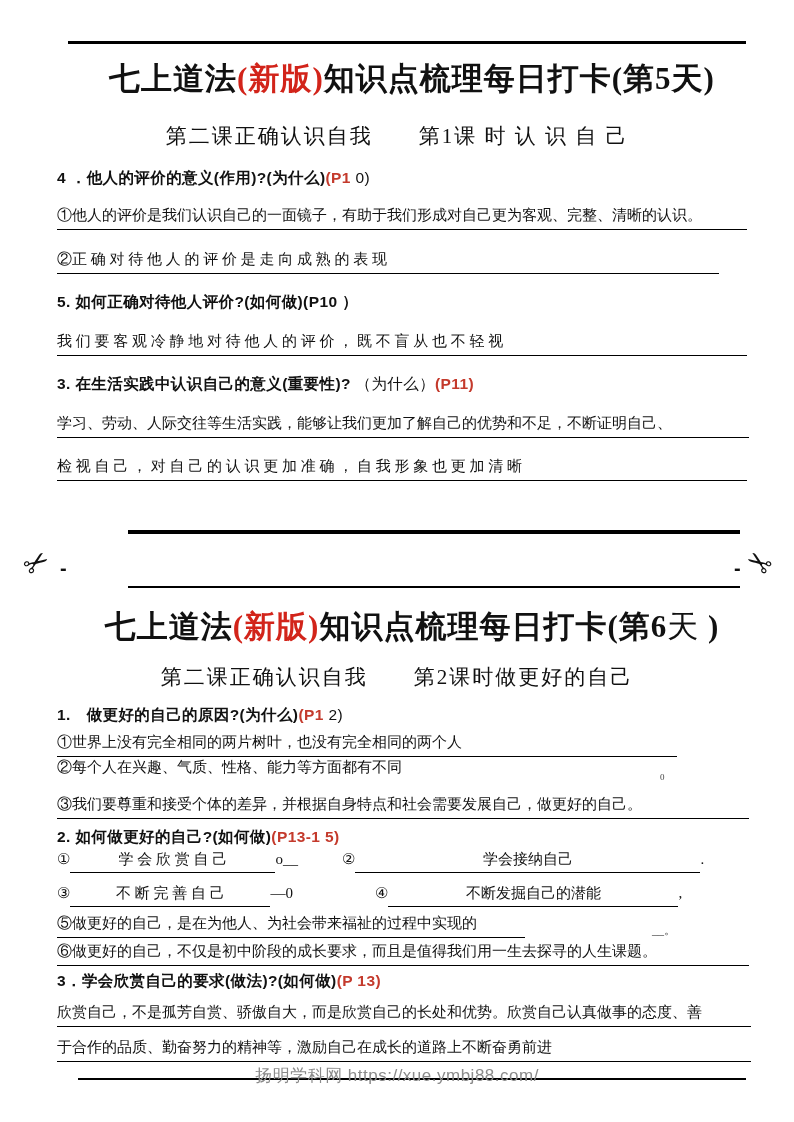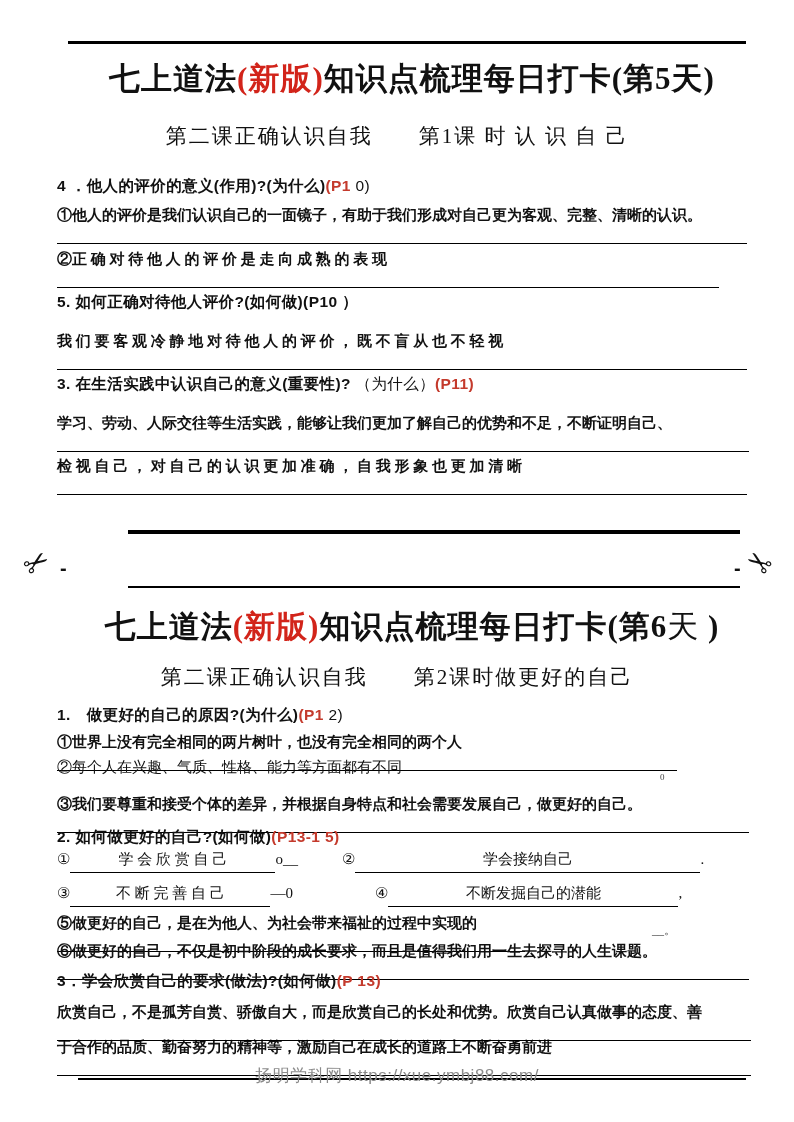--- a/index.html
+++ b/index.html
@@ -11,21 +11,21 @@
          font-size:31px;letter-spacing:1px;font-family:"Liberation Serif",serif;white-space:nowrap;}
   .title .red{color:var(--red);}
   .title .lt{font-weight:400;}
   .subtitle{position:absolute;left:0;width:100%;text-align:center;font-size:21px;
             letter-spacing:2px;font-family:"Liberation Serif",serif;white-space:nowrap;}
   .qh{position:absolute;left:57px;font-size:15.5px;font-weight:bold;letter-spacing:.4px;white-space:nowrap;}
   .qh .plain{font-weight:normal;}
   .qh .red{color:var(--ref-red);}
   .qh .tail{color:#111;}
   .ans{position:absolute;left:57px;font-size:15px;font-family:"Liberation Serif",serif;white-space:nowrap;}
-  .u{display:inline-block;border-bottom:1.6px solid #000;padding-bottom:18px;font-weight:bold;}
+  .u{display:inline-block;border-bottom:1.6px solid #000;padding-bottom:4px;}
   .nou{display:inline-block;padding-bottom:3px;}
   .blank{display:inline-block;border-bottom:1.6px solid #000;text-align:center;padding-bottom:3px;}
   .mk{position:absolute;font-size:11px;color:#444;font-family:"Liberation Serif",serif;}
   .scis{position:absolute;font-size:30px;color:#111;line-height:1;}
   .scis.left{transform:rotate(-35deg);}
   .scis.right{transform:scaleX(-1) rotate(-35deg);}
   .dash{position:absolute;font-size:20px;font-weight:bold;color:#111;line-height:1;}
   .footer-text{position:absolute;left:0;width:100%;text-align:center;font-size:17px;
                color:var(--gray);letter-spacing:.5px;}
 </style>
@@ -35,21 +35,21 @@
 <div class="page" style="--red: #d2241a; --ref-red: #c43a2c; --gray: #8b8b8b;">
 
   <div class="rule" style="top:41px;left:68px;width:678px;height:2.5px;"></div>
 
   <div class="title" style="top:58px;">
     <span>七上道法</span><span class="red">(新版)</span><span>知识点梳理每日打卡(第5天)</span>
   </div>
 
   <div class="subtitle" style="top:122px;">第二课正确认识自我　　第1课 时 认 识 自 己</div>
 
-  <div class="qh" style="top:168px;margin-top:8px;">
+  <div class="qh" style="top:168px;">
     <span>4 ．他人的评价的意义(作用)?(为什么)</span><span class="red">(P1</span><span class="tail plain"> 0)</span>
   </div>
 
   <div class="ans" style="top:206px;">
     <span class="u" style="width:690px;">①他人的评价是我们认识自己的一面镜子，有助于我们形成对自己更为客观、完整、清晰的认识。</span>
   </div>
 
   <div class="ans" style="top:250px;">
     <span class="u" style="width:662px;">②正 确 对 待 他 人 的 评 价 是 走 向 成 熟 的 表 现</span>
   </div>

